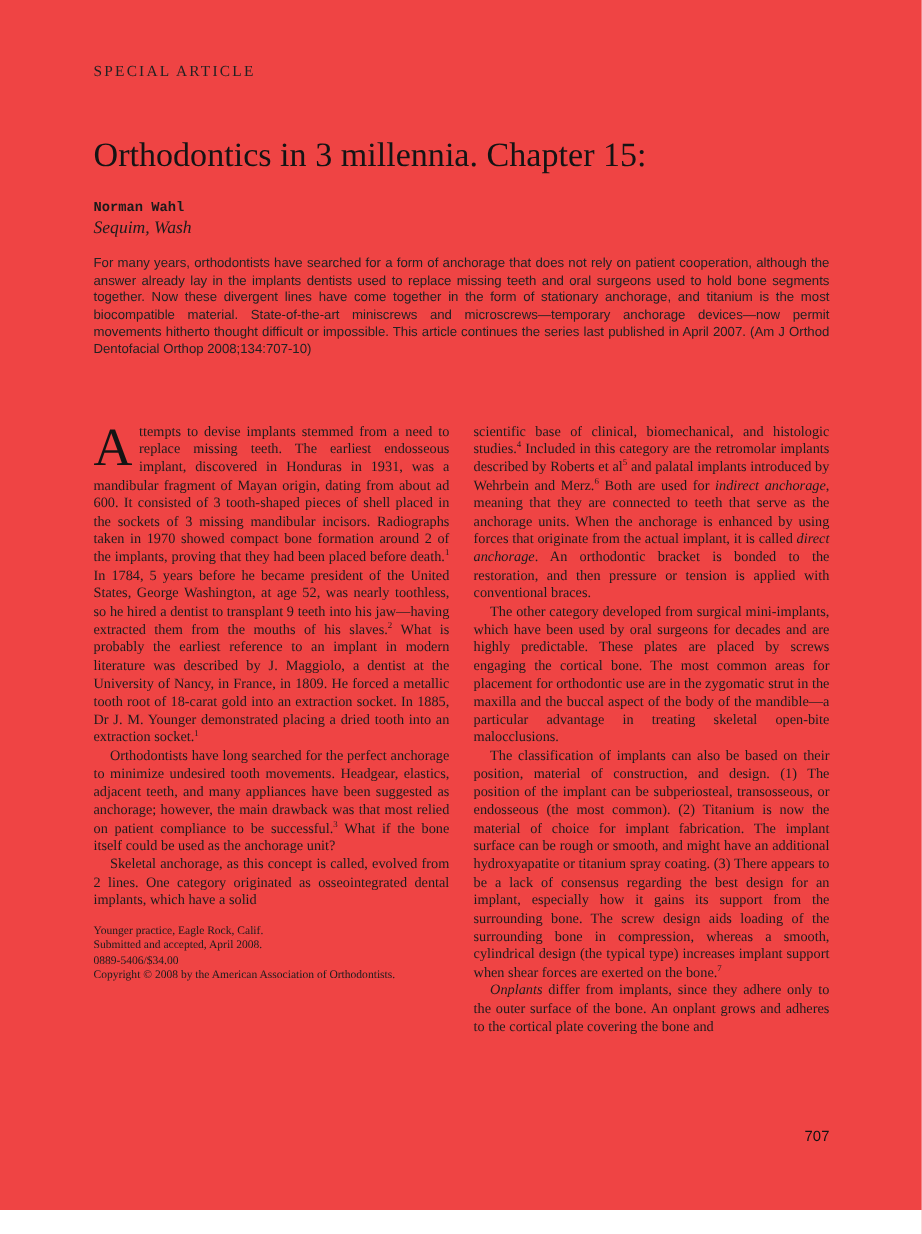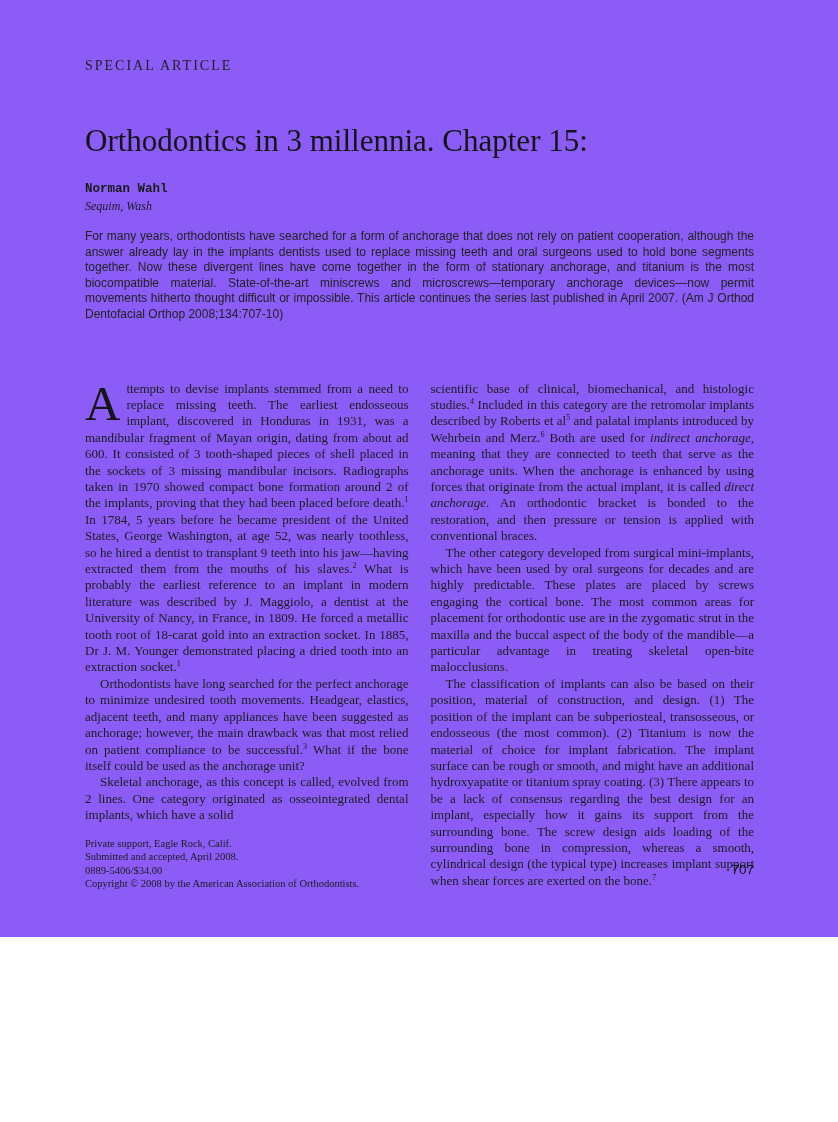--- a/index.html
+++ b/index.html
@@ -1,20 +1,20 @@
 <!DOCTYPE html>
 <html><head>
   <meta charset="utf-8">
   <style>
     * { box-sizing: border-box; }
     html, body { margin: 0; padding: 0; background: #ffffff; }
     .page {
       width: 838px;
-      height: 937px;
-      background: #8b5cf6;
+      height: 1100px;
+      background: #ef4444;
       color: #1c1c1c;
       padding: 58px 84px 0 85px;
       font-family: "Liberation Serif", serif;
       position: relative;
       overflow: hidden;
     }
     .kicker {
       font-size: 14px;
       letter-spacing: 2px;
       color: #222;
@@ -30,21 +30,21 @@
     .title-line { display: block; }
     .author {
       font-family: Liberation Mono, monospace;
       font-weight: bold;
       font-size: 12.5px;
       margin-top: 22px;
       color: #1a1a1a;
     }
     .location {
       font-style: italic;
-      font-size: 12px;
+      font-size: 16px;
       margin-top: 3px;
     }
     .abstract {
       font-family: "Liberation Sans", sans-serif;
       font-size: 12px;
       line-height: 15.6px;
       text-align: justify;
       margin: 15px 0 0 0;
       color: #222;
     }
@@ -111,30 +111,31 @@
     <p class="abstract">For many years, orthodontists have searched for a form of anchorage that does not rely on patient cooperation, although the answer already lay in the implants dentists used to replace missing teeth and oral surgeons used to hold bone segments together. Now these divergent lines have come together in the form of stationary anchorage, and titanium is the most biocompatible material. State-of-the-art miniscrews and microscrews—temporary anchorage devices—now permit movements hitherto thought difficult or impossible. This article continues the series last published in April 2007. (Am J Orthod Dentofacial Orthop 2008;134:707-10)</p>
   </header>
 
   <div class="columns">
 
     <div class="col">
       <p class="par"><span class="dropcap">A</span><span>ttempts to devise implants stemmed from a need to replace missing teeth. The earliest endosseous implant, discovered in Honduras in 1931, was a mandibular fragment of Mayan origin, dating from about ad 600. It consisted of 3 tooth-shaped pieces of shell placed in the sockets of 3 missing mandibular incisors. Radiographs taken in 1970 showed compact bone formation around 2 of the implants, proving that they had been placed before death.<sup>1</sup> In 1784, 5 years before he became president of the United States, George Washington, at age 52, was nearly toothless, so he hired a dentist to transplant 9 teeth into his jaw—having extracted them from the mouths of his slaves.<sup>2</sup> What is probably the earliest reference to an implant in modern literature was described by J. Maggiolo, a dentist at the University of Nancy, in France, in 1809. He forced a metallic tooth root of 18-carat gold into an extraction socket. In 1885, Dr J. M. Younger demonstrated placing a dried tooth into an extraction socket.<sup>1</sup></span></p>
       <p class="par indent">Orthodontists have long searched for the perfect anchorage to minimize undesired tooth movements. Headgear, elastics, adjacent teeth, and many appliances have been suggested as anchorage; however, the main drawback was that most relied on patient compliance to be successful.<sup>3</sup> What if the bone itself could be used as the anchorage unit?</p>
       <p class="par indent">Skeletal anchorage, as this concept is called, evolved from 2 lines. One category originated as osseointegrated dental implants, which have a solid</p>
       <div class="footnotes">
-        <div class="footnote">Private support, Eagle Rock, Calif.</div>
+        <div class="footnote">Younger practice, Eagle Rock, Calif.</div>
         <div class="footnote">Submitted and accepted, April 2008.</div>
         <div class="footnote">0889-5406/$34.00</div>
         <div class="footnote">Copyright © 2008 by the American Association of Orthodontists.</div>
       </div>
     </div>
 
     <div class="col">
       <p class="par">scientific base of clinical, biomechanical, and histologic studies.<sup>4</sup> Included in this category are the retromolar implants described by Roberts et al<sup>5</sup> and palatal implants introduced by Wehrbein and Merz.<sup>6</sup> Both are used for <em>indirect anchorage</em>, meaning that they are connected to teeth that serve as the anchorage units. When the anchorage is enhanced by using forces that originate from the actual implant, it is called <em>direct anchorage</em>. An orthodontic bracket is bonded to the restoration, and then pressure or tension is applied with conventional braces.</p>
       <p class="par indent">The other category developed from surgical mini-implants, which have been used by oral surgeons for decades and are highly predictable. These plates are placed by screws engaging the cortical bone. The most common areas for placement for orthodontic use are in the zygomatic strut in the maxilla and the buccal aspect of the body of the mandible—a particular advantage in treating skeletal open-bite malocclusions.</p>
       <p class="par indent">The classification of implants can also be based on their position, material of construction, and design. (1) The position of the implant can be subperiosteal, transosseous, or endosseous (the most common). (2) Titanium is now the material of choice for implant fabrication. The implant surface can be rough or smooth, and might have an additional hydroxyapatite or titanium spray coating. (3) There appears to be a lack of consensus regarding the best design for an implant, especially how it gains its support from the surrounding bone. The screw design aids loading of the surrounding bone in compression, whereas a smooth, cylindrical design (the typical type) increases implant support when shear forces are exerted on the bone.<sup>7</sup></p>
+      <p class="par indent"><em>Onplants</em> differ from implants, since they adhere only to the outer surface of the bone. An onplant grows and adheres to the cortical plate covering the bone and</p>
     </div>
 
   </div>
 
   <div class="page-number">707</div>
 
 </div>
 
 </body></html>

